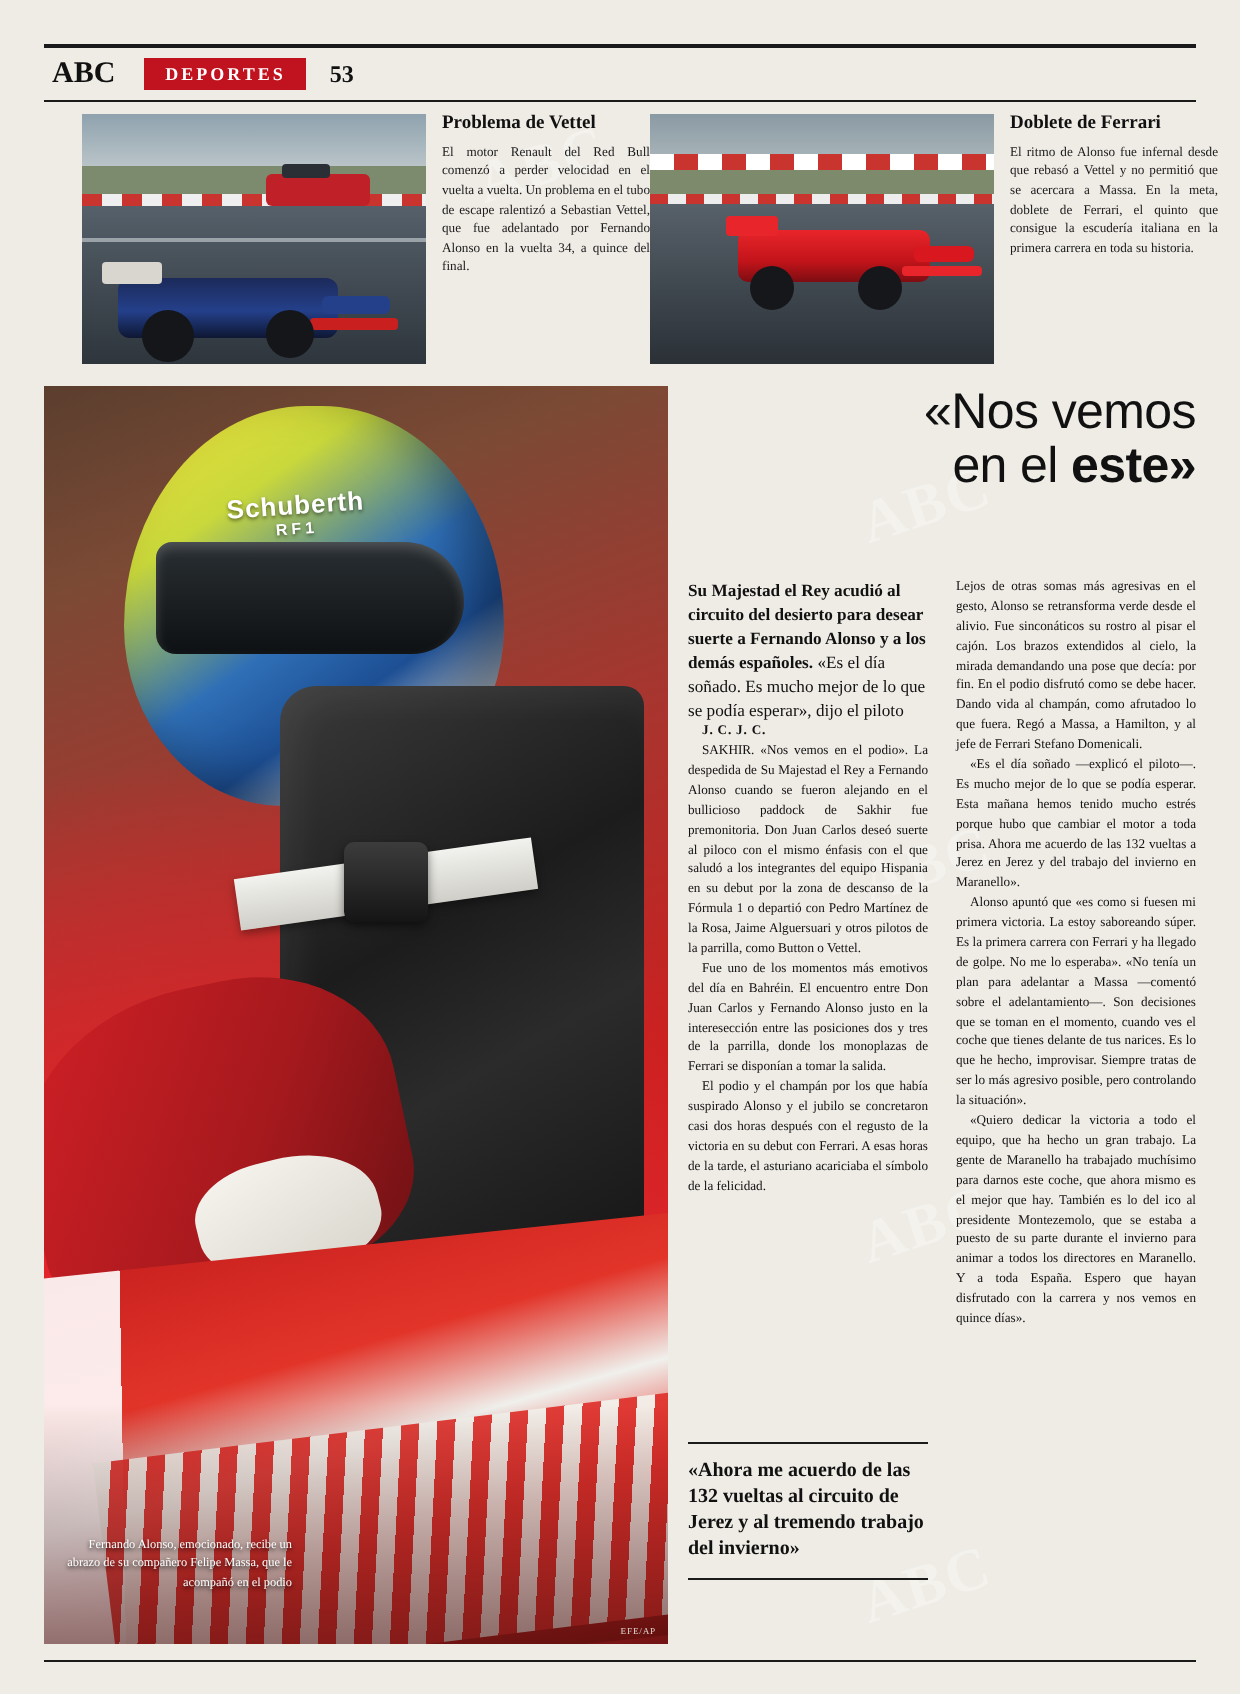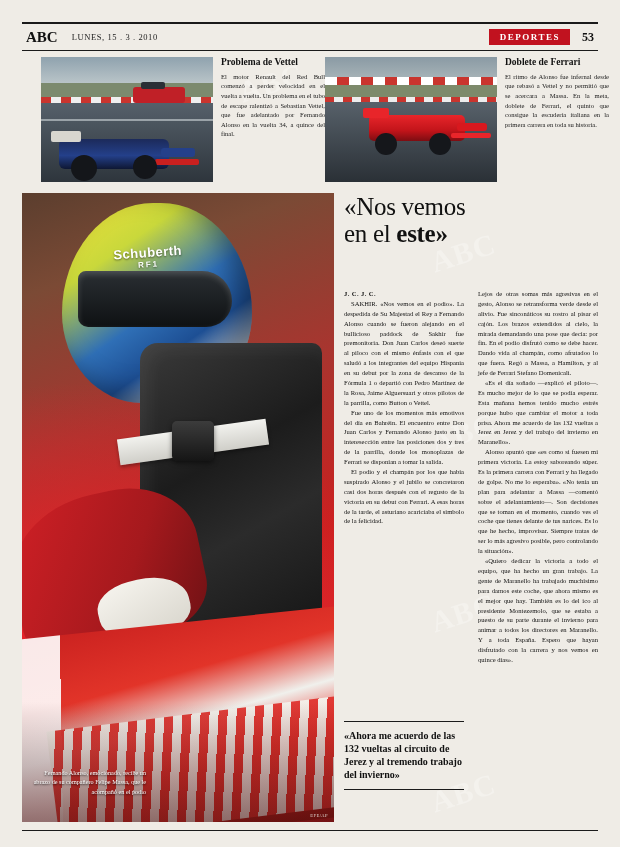--- a/index.html
+++ b/index.html
@@ -175,23 +175,24 @@
     text-shadow:0 1px 2px rgba(0,0,0,.9);
   }
   .mp-credit {
     position:absolute; right:6px; bottom:4px; color:#e9e6df; font-size:4.6px; letter-spacing:.4px;
     opacity:.9;
   }
 
   
   .rightcol { position:absolute; left:344px; top:193px; width:254px; height:629px; }
   .headline {
-    font-family:Liberation Serif, serif;
+    font-family:Liberation Sans, sans-serif;
     font-size:25px; line-height:1.08; margin:0 0 14px 0; font-weight:normal;
     letter-spacing:-0.3px;
+    text-align:right;
   }
   .headline .b { font-weight:bold; }
 
   .cols { position:absolute; left:0; top:96px; width:254px; height:533px; }
   .col { position:absolute; top:0; width:120px; height:533px; font-size:6.6px; line-height:1.5; text-align:justify; }
   .col.a { left:0; }
   .col.b { left:134px; }
   .lead { font-weight:bold; font-size:8.6px; line-height:1.4; text-align:left; margin:0 0 8px 0; }
   .lead .reg { font-weight:normal; }
   .byline { font-weight:bold; font-size:6.6px; letter-spacing:.4px; margin:0 0 4px 0; }
@@ -222,21 +223,20 @@
   <div class="wm" style="left:430px; top:416px; transform:rotate(-18deg);">ABC</div>
   <div class="wm" style="left:58px;  top:596px; transform:rotate(-18deg);">ABC</div>
   <div class="wm" style="left:238px; top:596px; transform:rotate(-18deg);">ABC</div>
   <div class="wm" style="left:430px; top:596px; transform:rotate(-18deg);">ABC</div>
   <div class="wm" style="left:58px;  top:776px; transform:rotate(-18deg);">ABC</div>
   <div class="wm" style="left:238px; top:776px; transform:rotate(-18deg);">ABC</div>
   <div class="wm" style="left:430px; top:776px; transform:rotate(-18deg);">ABC</div>
 
   <div class="masthead">
     <div class="abc">ABC</div>
-    <div class="dateline">LUNES, 15 . 3 . 2010</div>
     <div class="section">DEPORTES</div>
     <div class="pagenum">53</div>
   </div>
 
   <div class="topstrip">
 
     <div class="tsblock left">
       <div class="tsphoto">
         <div class="ph1">
           <div class="sky"></div>
@@ -305,20 +305,23 @@
 
   <div class="rightcol">
     <h1 class="headline">
       <span>«Nos vemos</span><br>
       <span>en el </span><span class="b">este»</span>
     </h1>
 
     <div class="cols">
 
       <div class="col a">
+        <p class="lead">
+          <span>Su Majestad el Rey acudió al circuito del desierto para desear suerte a Fernando Alonso y a los demás españoles.</span><span class="reg"> «Es el día soñado. Es mucho mejor de lo que se podía esperar», dijo el piloto</span>
+        </p>
         <p class="byline">J. C. J. C.</p>
         <p>SAKHIR. «Nos vemos en el podio». La despedida de Su Majestad el Rey a Fernando Alonso cuando se fueron alejando en el bullicioso paddock de Sakhir fue premonitoria. Don Juan Carlos deseó suerte al piloco con el mismo énfasis con el que saludó a los integrantes del equipo Hispania en su debut por la zona de descanso de la Fórmula 1 o departió con Pedro Martínez de la Rosa, Jaime Alguersuari y otros pilotos de la parrilla, como Button o Vettel.</p>
         <p>Fue uno de los momentos más emotivos del día en Bahréin. El encuentro entre Don Juan Carlos y Fernando Alonso justo en la interesección entre las posiciones dos y tres de la parrilla, donde los monoplazas de Ferrari se disponían a tomar la salida.</p>
         <p>El podio y el champán por los que había suspirado Alonso y el jubilo se concretaron casi dos horas después con el regusto de la victoria en su debut con Ferrari. A esas horas de la tarde, el asturiano acariciaba el símbolo de la felicidad.</p>
         <div class="pullquote">«Ahora me acuerdo de las 132 vueltas al circuito de Jerez y al tremendo trabajo del invierno»</div>
       </div>
 
       <div class="col b">
         <p>Lejos de otras somas más agresivas en el gesto, Alonso se retransforma verde desde el alivio. Fue sinconáticos su rostro al pisar el cajón. Los brazos extendidos al cielo, la mirada demandando una pose que decía: por fin. En el podio disfrutó como se debe hacer. Dando vida al champán, como afrutadoo lo que fuera. Regó a Massa, a Hamilton, y al jefe de Ferrari Stefano Domenicali.</p>
         <p>«Es el día soñado —explicó el piloto—. Es mucho mejor de lo que se podía esperar. Esta mañana hemos tenido mucho estrés porque hubo que cambiar el motor a toda prisa. Ahora me acuerdo de las 132 vueltas a Jerez en Jerez y del trabajo del invierno en Maranello».</p>

